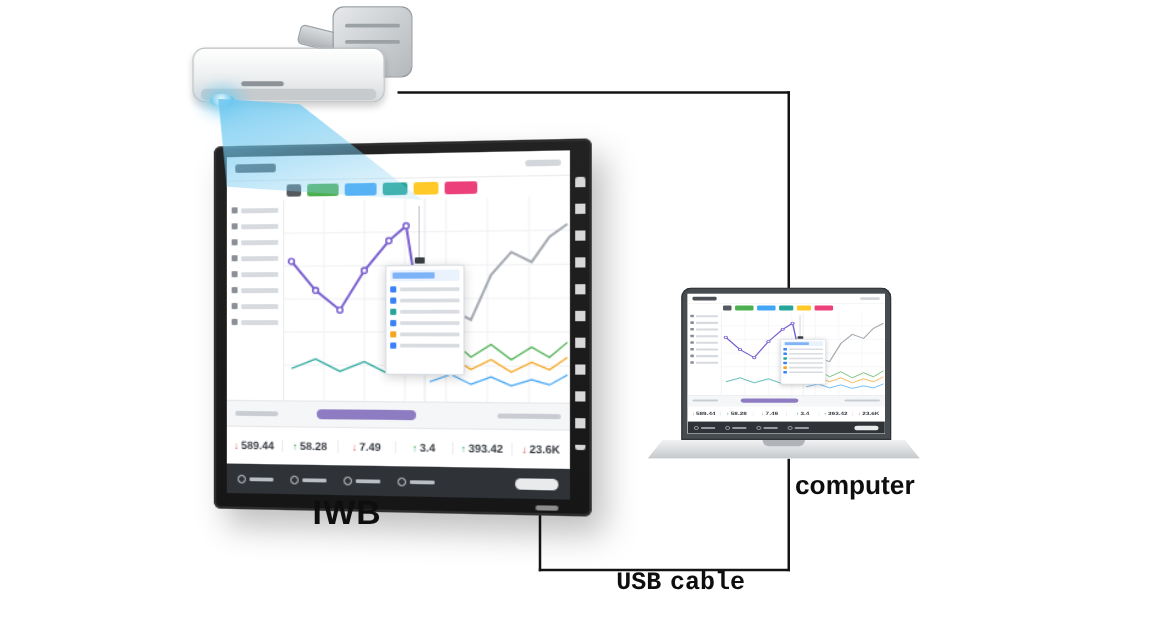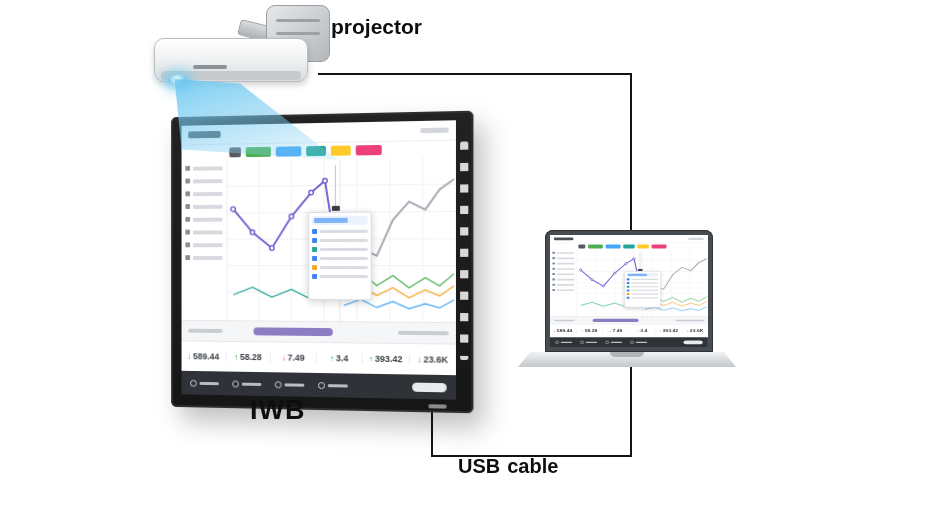--- a/index.html
+++ b/index.html
@@ -124,25 +124,25 @@
     <div class="plate-groove" style="top:13px;"></div>
     <div class="plate-groove" style="top:26px;"></div>
   </div>
   <div class="projector-body">
     <div class="projector-base"></div>
     <div class="projector-vent"></div>
     <div class="projector-lens"></div>
   </div>
   <div class="beam"></div>
 
-  <div class="big-label" style="left:331px;top:15px;font-size:21px;">projector</div>
-  <div class="cable-label" style="left:458px;top:455px;">
+  <div class="cable-label" style="left:493px;top:455px;font-family:Liberation Mono, monospace;">
     <span class="cl-a">USB</span><span class="cl-b">cable</span>
   </div>
   <div class="big-label" style="left:250px;top:395px;font-size:27px;font-weight:800;letter-spacing:1px;">IWB</div>
+  <div class="big-label" style="left:636px;top:377px;font-size:21px;">computer</div>
 
   <div class="iwb">
     <div class="iwb-screen">
 
       <div class="dash">
         <div class="dash-top">
           <span class="d-logo"></span>
           <span class="d-bar"></span>
         </div>
         <div class="dash-tags">

